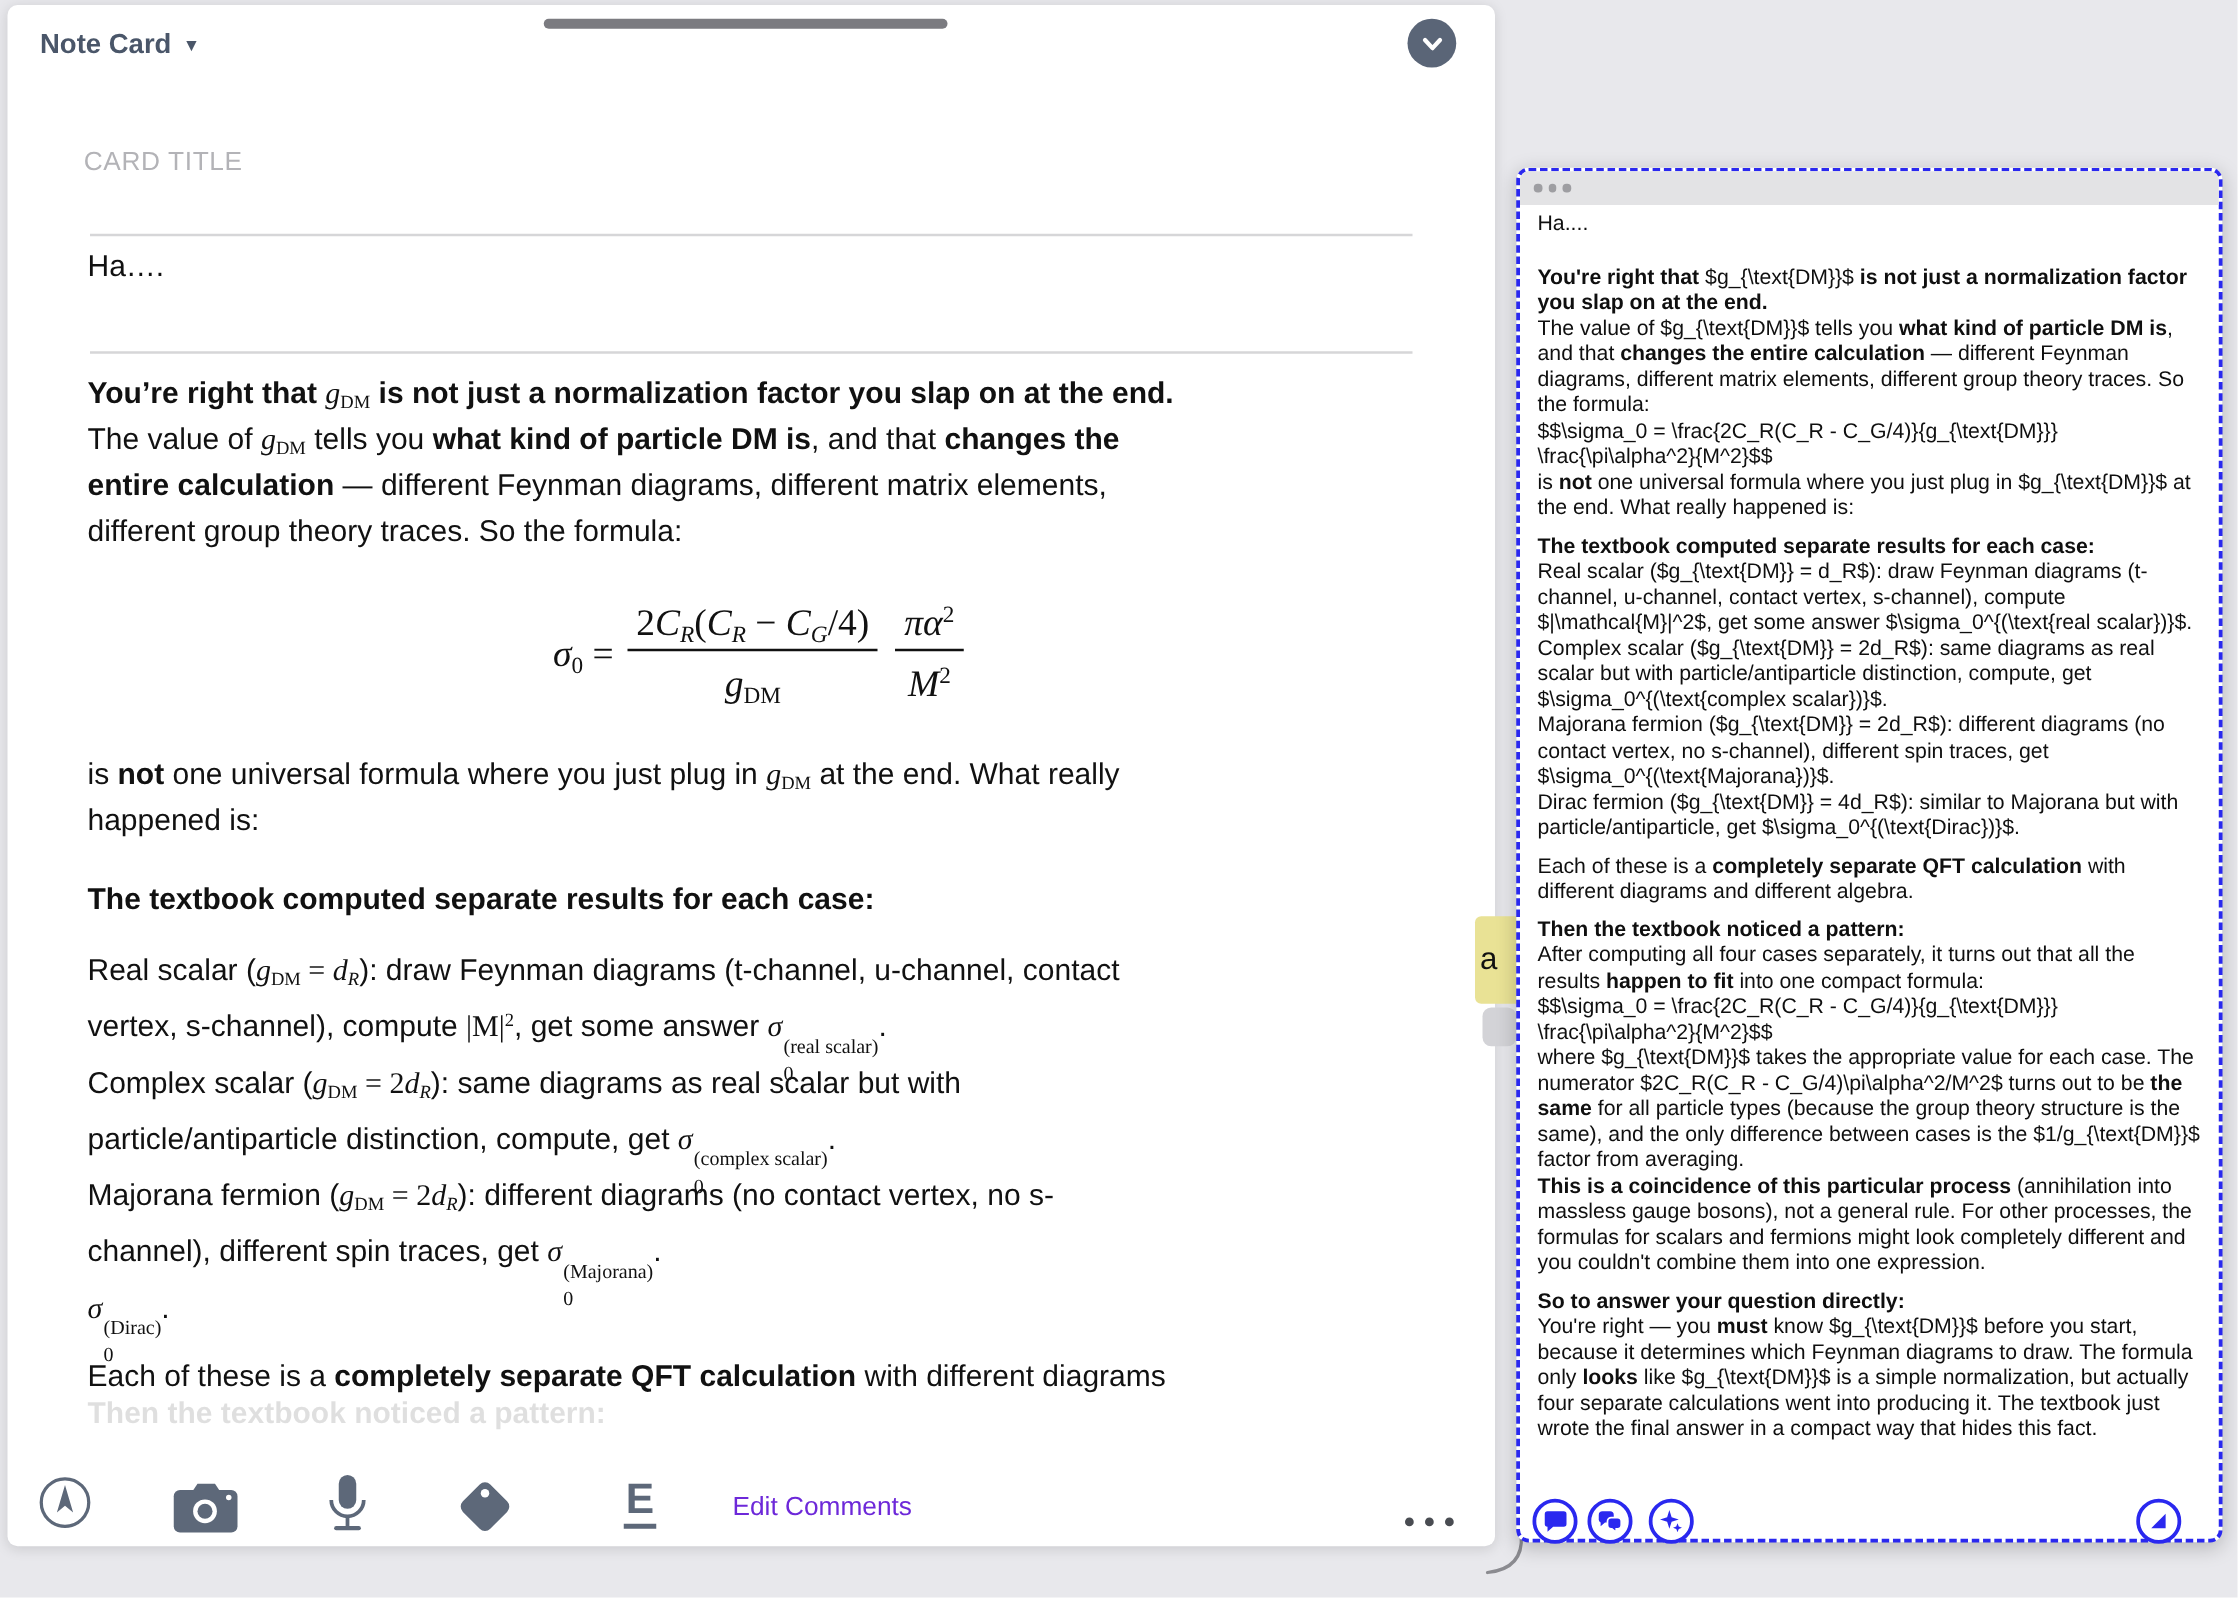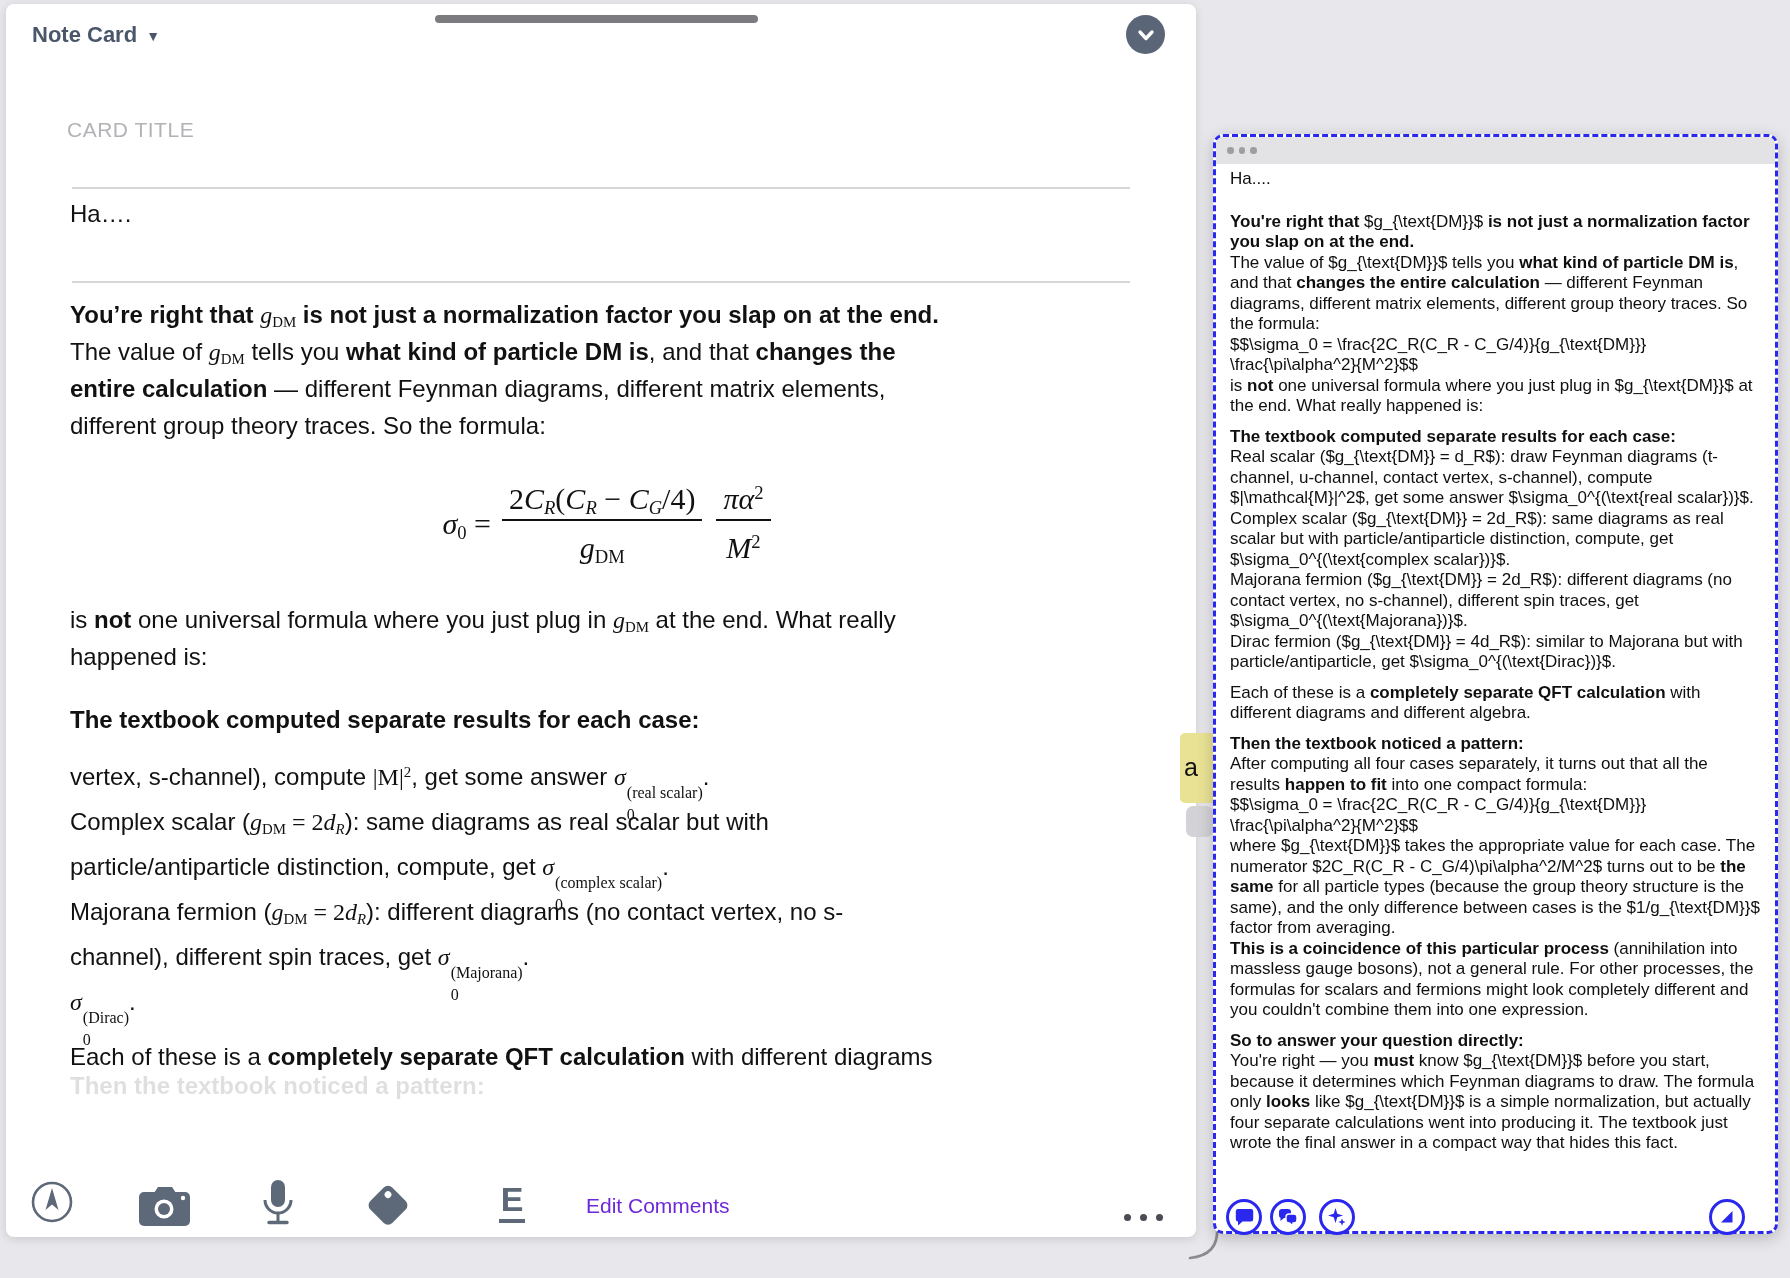--- a/index.html
+++ b/index.html
@@ -110,20 +110,21 @@
         </span>
       </div>
       <div class="p-std gap36">
         <div class="line"><span>is </span><span class="b">not</span><span> one universal formula where you just plug in </span><span class="mi">g<sub class="sr ss">DM</sub></span><span> at the end. What really</span></div>
         <div class="line"><span>happened is:</span></div>
       </div>
       <div class="p-std gap26">
         <div class="line"><span class="b">The textbook computed separate results for each case:</span></div>
       </div>
       <div class="p-list gap16">
+        <div class="line"><span>Real scalar (</span><span class="mi">g<sub class="sr ss">DM</sub></span><span class="sr"> = </span><span class="mi">d<sub class="mi ss">R</sub></span><span>): draw Feynman diagrams (t-channel, u-channel, contact</span></div>
         <div class="line"><span>vertex, s-channel), compute </span><span class="sr">|M|<sup class="sr ss">2</sup></span><span>, get some answer </span><span class="mi">σ<span class="stk">
               <span class="sr stk-sup">(real scalar)</span>
               <span class="sr stk-sub">0</span>
             </span></span><span>.</span></div>
         <div class="line"><span>Complex scalar (</span><span class="mi">g<sub class="sr ss">DM</sub></span><span class="sr"> = 2</span><span class="mi">d<sub class="mi ss">R</sub></span><span>): same diagrams as real scalar but with</span></div>
         <div class="line"><span>particle/antiparticle distinction, compute, get </span><span class="mi">σ<span class="stk">
               <span class="sr stk-sup">(complex scalar)</span>
               <span class="sr stk-sub">0</span>
             </span></span><span>.</span></div>
         <div class="line"><span>Majorana fermion (</span><span class="mi">g<sub class="sr ss">DM</sub></span><span class="sr"> = 2</span><span class="mi">d<sub class="mi ss">R</sub></span><span>): different diagrams (no contact vertex, no s-</span></div>

